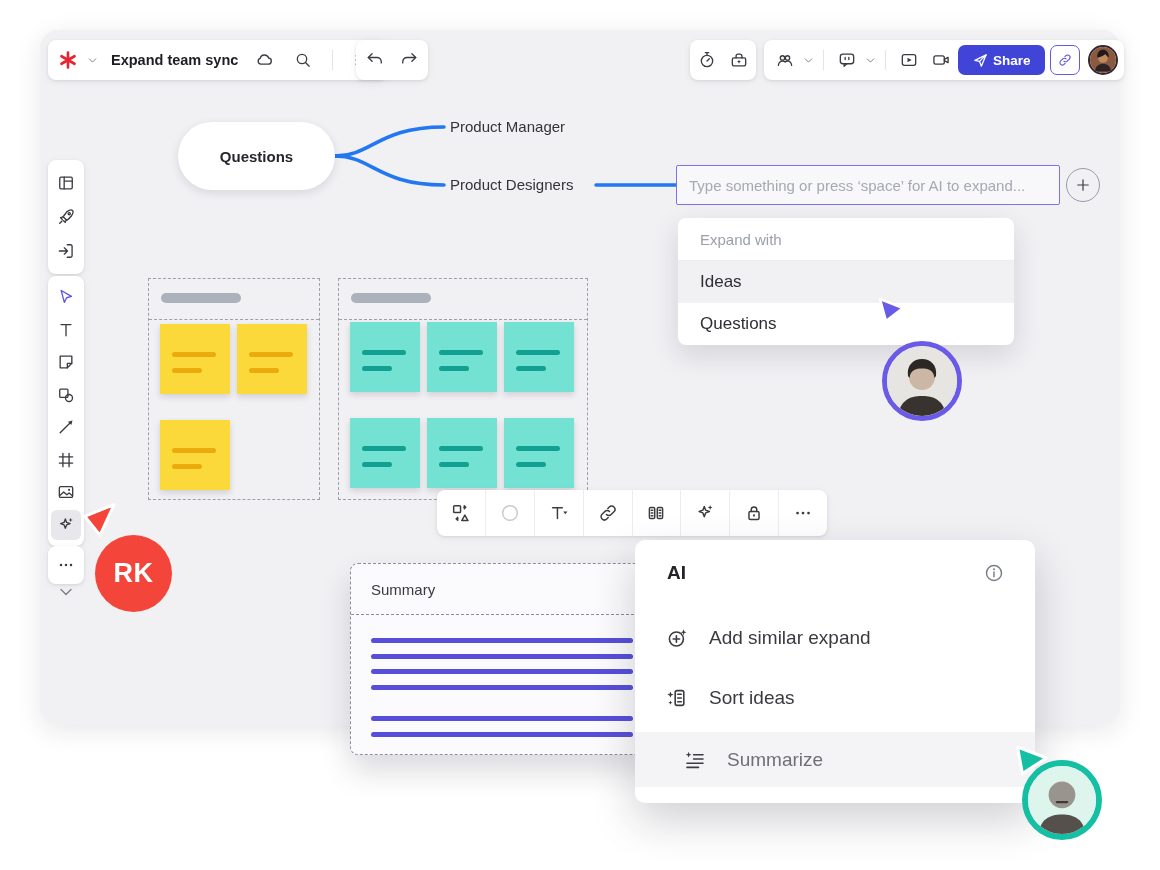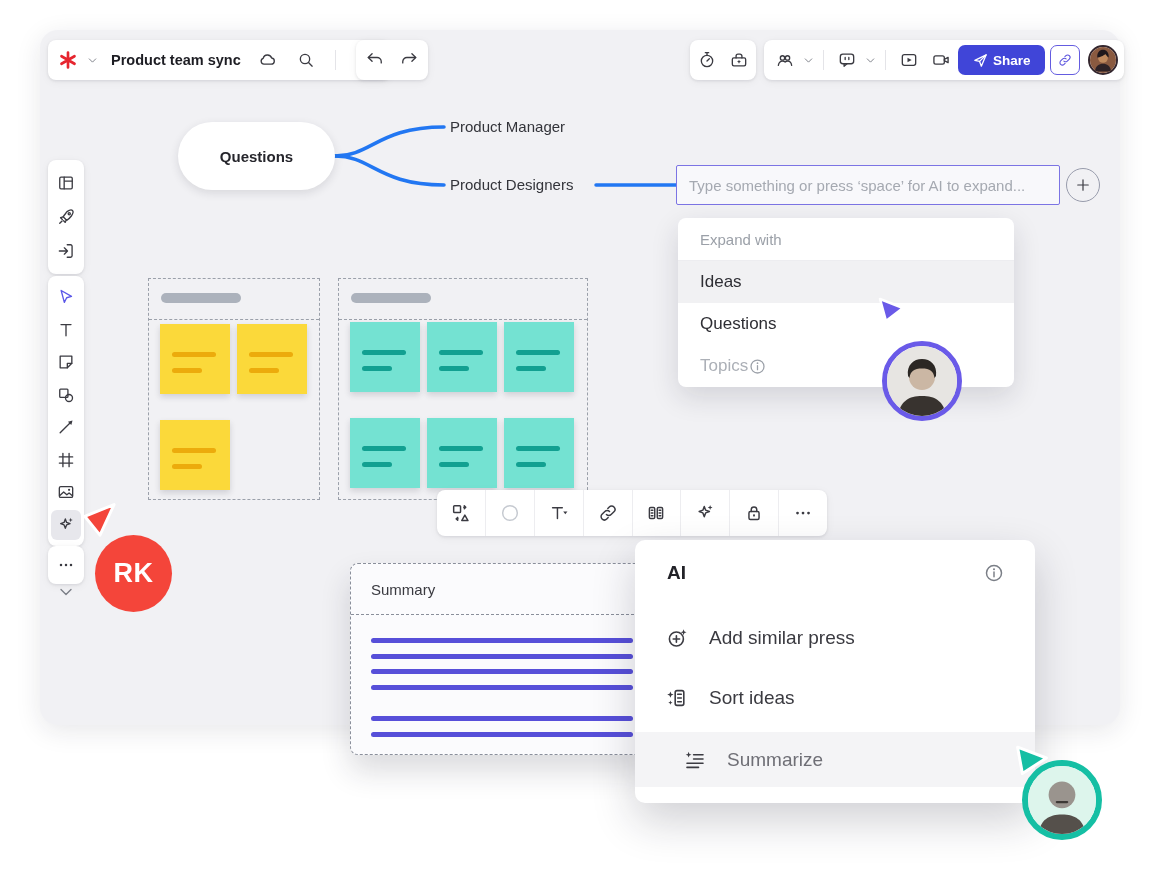--- a/index.html
+++ b/index.html
@@ -117,21 +117,21 @@
       <path d="M556 155 H636" stroke="#2277F2" stroke-width="3.5" fill="none" stroke-linecap="round"></path>
     </svg>
 
     <div class="card tb-left">
       <svg class="ic" viewBox="0 0 24 24" style="stroke:#E6252F;stroke-width:3.2">
           <path d="M12 3v18M4.2 7.5l15.6 9M4.2 16.5l15.6-9"></path>
         </svg>
       <svg class="ic small" viewBox="0 0 24 24">
           <path d="M6 9l6 6 6-6"></path>
         </svg>
-      <span class="board-title">Product team sync</span>
+      <span class="board-title">Expand team sync</span>
       <span class="ibtn">
           <svg class="ic" viewBox="0 0 24 24">
             <path d="M7.2 17h8.6a3.7 3.7 0 0 0 .6-7.36A5.3 5.3 0 0 0 6.2 10.1 3.55 3.55 0 0 0 7.2 17z"></path>
           </svg>
         </span>
       <span class="ibtn">
           <svg class="ic" viewBox="0 0 24 24">
             <circle cx="10.8" cy="10.8" r="5.6"></circle>
             <path d="M15 15l4.4 4.4"></path>
           </svg>
@@ -329,28 +329,20 @@
       </div>
 
     <div class="expand-menu">
       <div class="expand-head">Expand with</div>
       <div class="expand-item hl">
           <span>Ideas</span>
         </div>
       <div class="expand-item">
           <span>Questions</span>
         </div>
-      <div class="expand-item disabled">
-        <span>Topics</span>
-        <svg class="ic info-ic" viewBox="0 0 24 24" style="stroke:#9BA0A8">
-            <circle cx="12" cy="12" r="8.2"></circle>
-            <path d="M12 11v5"></path>
-            <circle cx="12" cy="7.8" r="1.1" fill="#9BA0A8" stroke="none"></circle>
-          </svg>
-      </div>
     </div>
 
     <div class="frame" style="left:108px;top:248px;width:172px;height:222px;">
       <div class="frame-head">
           <div class="frame-pill"></div>
         </div>
     </div>
     <div class="sticky y" style="left:120px;top:294px;">
         <div class="sline sl1"></div>
         <div class="sline sl2"></div>
@@ -466,21 +458,21 @@
             <path d="M12 11v5"></path>
             <circle cx="12" cy="7.8" r="1.1" fill="#7A7E86" stroke="none"></circle>
           </svg>
       </div>
       <div class="ai-item" style="top:72px;">
         <svg class="ic" viewBox="0 0 24 24">
             <circle cx="11.4" cy="13" r="7"></circle>
             <path d="M11.4 9.8v6.4M8.2 13h6.4"></path>
             <path class="fill" d="M18.6 3.2l.8 2.2 2.2.8-2.2.8-.8 2.2-.8-2.2-2.2-.8 2.2-.8z"></path>
           </svg>
-        <span>Add similar press</span>
+        <span>Add similar expand</span>
       </div>
       <div class="ai-item" style="top:132px;">
         <svg class="ic" viewBox="0 0 24 24">
             <rect x="10.2" y="4.6" width="8.6" height="14.8" rx="1.8"></rect>
             <path d="M12.7 8.3h3.6M12.7 12h3.6M12.7 15.7h3.6"></path>
             <path class="fill" d="M5.4 5.4l.9 2.3 2.3.9-2.3.9-.9 2.3-.9-2.3-2.3-.9 2.3-.9z"></path>
             <path class="fill" d="M5.4 14.6l.6 1.5 1.5.6-1.5.6-.6 1.5-.6-1.5-1.5-.6 1.5-.6z"></path>
           </svg>
         <span>Sort ideas</span>
       </div>

